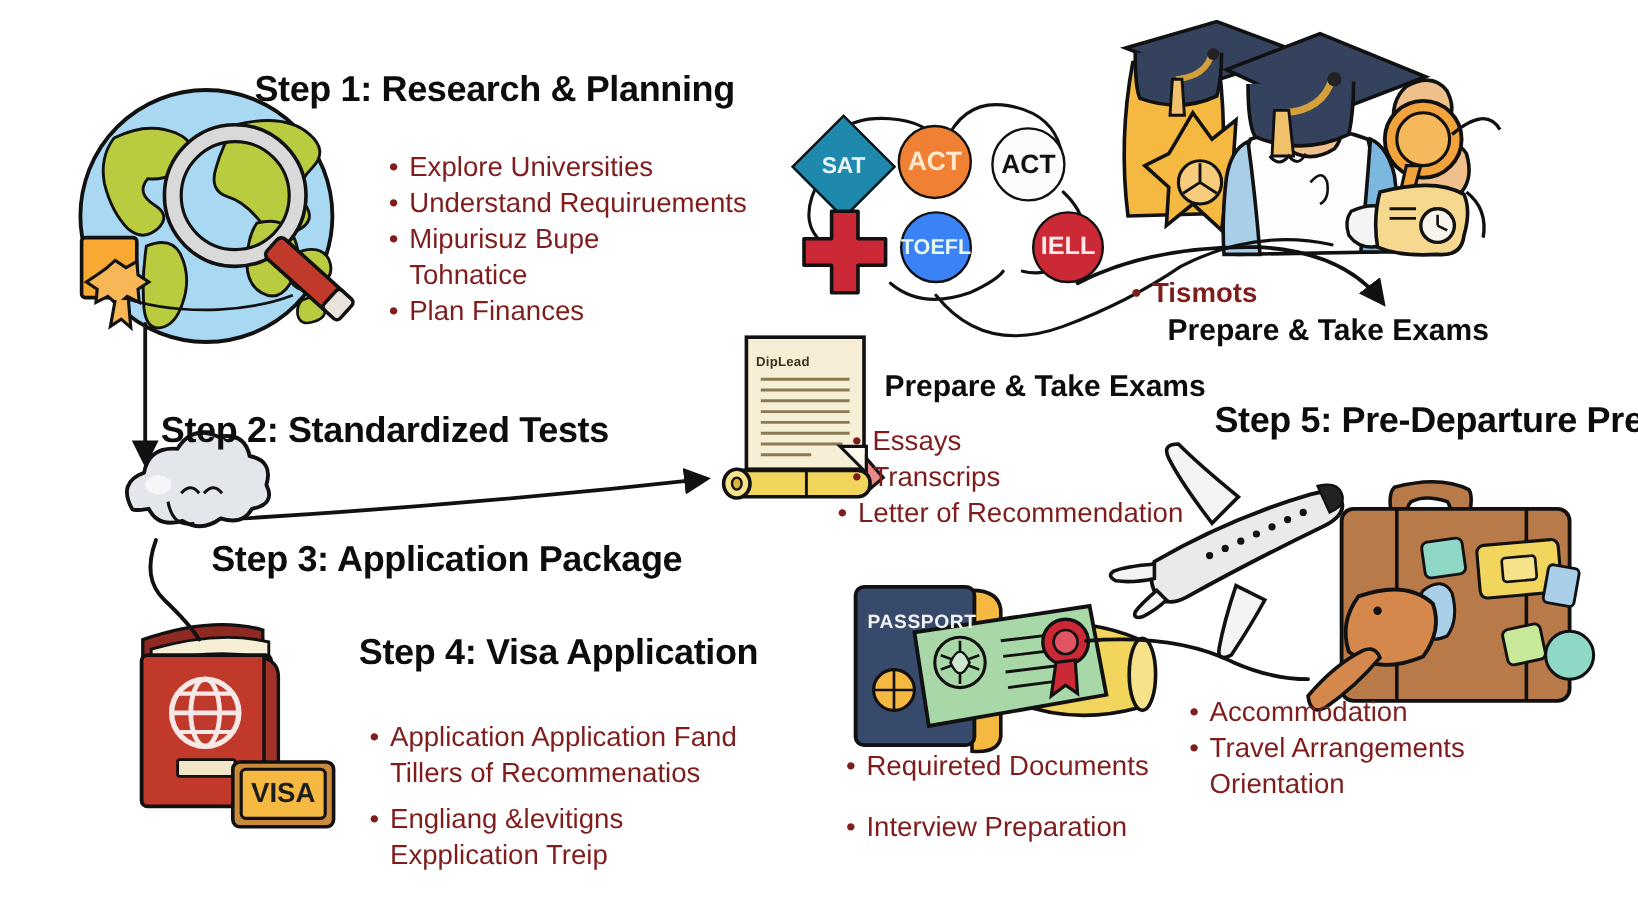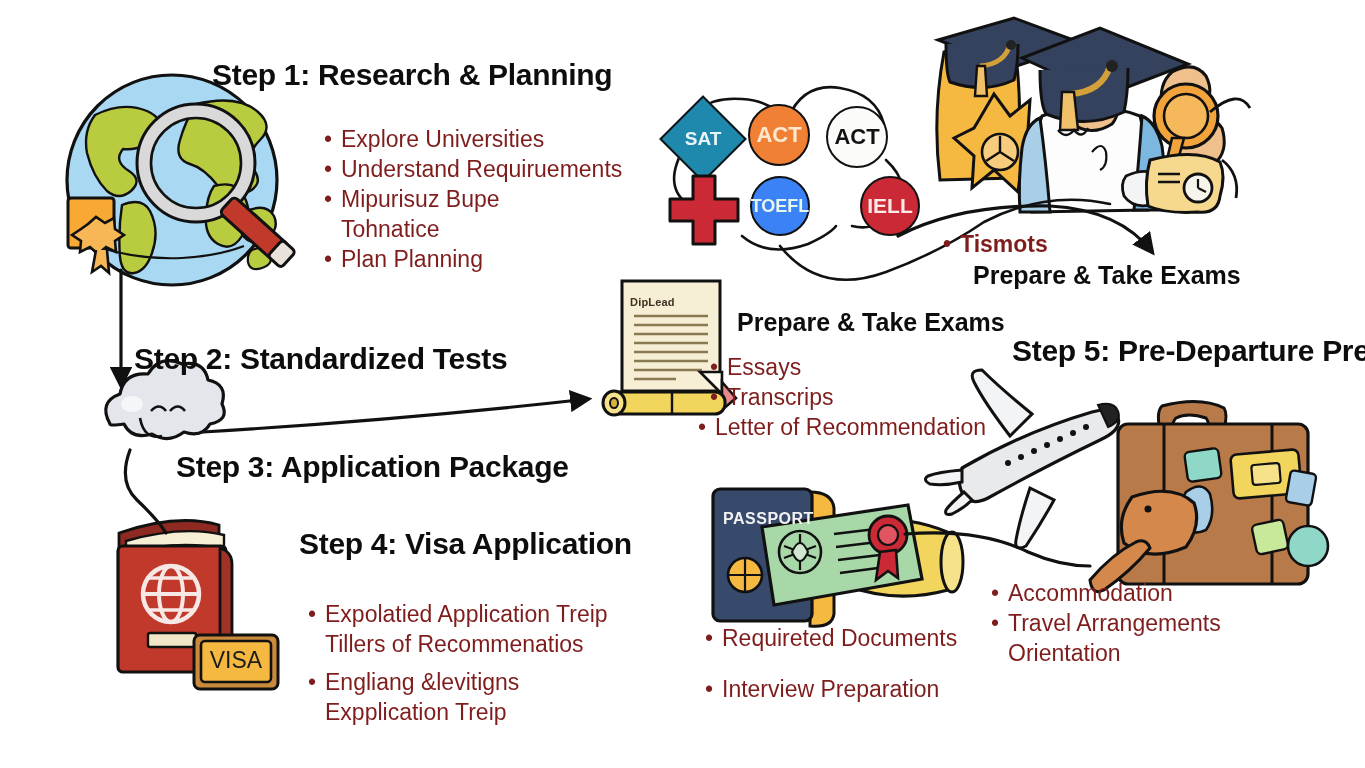--- a/index.html
+++ b/index.html
@@ -226,42 +226,42 @@
 
     <path d="M905 534 Q980 528 1028 552 Q1060 566 1090 566" class="ink"></path>
   </svg>
 
   <div class="abs heading h-step" style="left:212px; top:58px;">Step 1: Research &amp; Planning</div>
   <div class="abs bullets" style="left:341px; top:125px; width:340px;">
     <div class="b">Explore Universities</div>
     <div class="b">Understand Requiruements</div>
     <div class="b">Mipurisuz Bupe</div>
     <div class="cont">Tohnatice</div>
-    <div class="b">Plan Planning</div>
+    <div class="b">Plan Finances</div>
   </div>
 
   <div class="abs bullets" style="left:960px; top:230px;">
     <div class="b bold-item">Tismots</div>
   </div>
   <div class="abs sub-h" style="left:973px; top:261px;">Prepare &amp; Take Exams</div>
 
   <div class="abs heading h-step" style="left:134px; top:342px;">Step 2: Standardized Tests</div>
 
   <div class="abs heading h-step" style="left:176px; top:450px;">Step 3: Application Package</div>
 
   <div class="abs sub-h" style="left:737px; top:308px;">Prepare &amp; Take Exams</div>
   <div class="abs bullets" style="left:727px; top:353px;">
     <div class="b">Essays</div>
     <div class="b">Transcrips</div>
     <div class="b" style="margin-left:-12px;">Letter of Recommendation</div>
   </div>
 
   <div class="abs heading h-step" style="left:299px; top:527px;">Step 4: Visa Application</div>
   <div class="abs bullets" style="left:325px; top:600px;">
-    <div class="b">Expolatied Application Treip</div>
+    <div class="b">Application Application Fand</div>
     <div class="cont">Tillers of Recommenatios</div>
     <div class="b" style="margin-top:8px;">Engliang &amp;levitigns</div>
     <div class="cont">Expplication Treip</div>
   </div>
 
   <div class="abs bullets" style="left:722px; top:627px; line-height:1.0;">
     <div class="b">Requireted Documents</div>
     <div class="b" style="margin-top:28px;">Interview Preparation</div>
   </div>
 
@@ -284,17 +284,17 @@
   <div class="badge circ" style="left:750px; top:176px; width:60px; height:60px; background:#3b82f6; color:#e6f7ec; font-size:18px;">TOEFL</div>
 
   <div class="badge circ" style="left:860px; top:176px; width:60px; height:60px; background:#cc2936; color:#fde8e8; font-size:21px;">IELL</div>
 
   <svg class="abs" style="left:666px; top:172px; width:76px; height:76px;" viewBox="0 0 76 76">
     <path d="M27 4 h22 v23 h23 v22 h-23 v23 h-22 v-23 h-23 v-22 h23 z" fill="#cc2936" stroke="#111" stroke-width="3" stroke-linejoin="round"></path>
   </svg>
 
   <div class="abs" style="left:630px; top:296px; font-size:11px; font-weight:bold; color:#3d3222; letter-spacing:0.2px;">DipLead</div>
 
-  <div class="abs" style="left:201px; top:647px; width:70px; text-align:center; font-size:23px; font-weight:normal; color:#1d1d1d;">VISA</div>
+  <div class="abs" style="left:201px; top:647px; width:70px; text-align:center; font-size:23px; font-weight:bold; color:#1d1d1d;">VISA</div>
 
   <div class="abs" style="left:723px; top:510px; font-size:16px; font-weight:bold; color:#f2f2f2; letter-spacing:0.5px;">PASSPORT</div>
 
 </div>
 
 </body></html>

